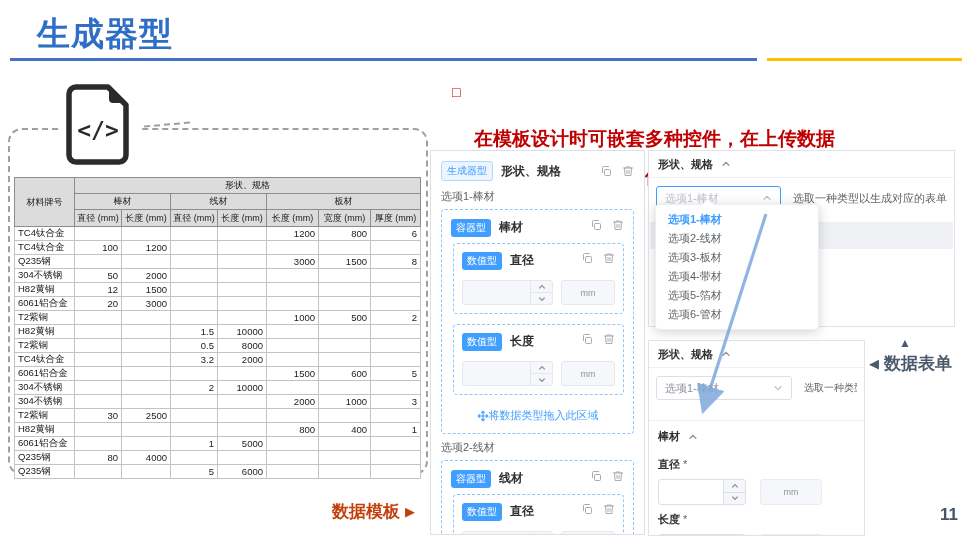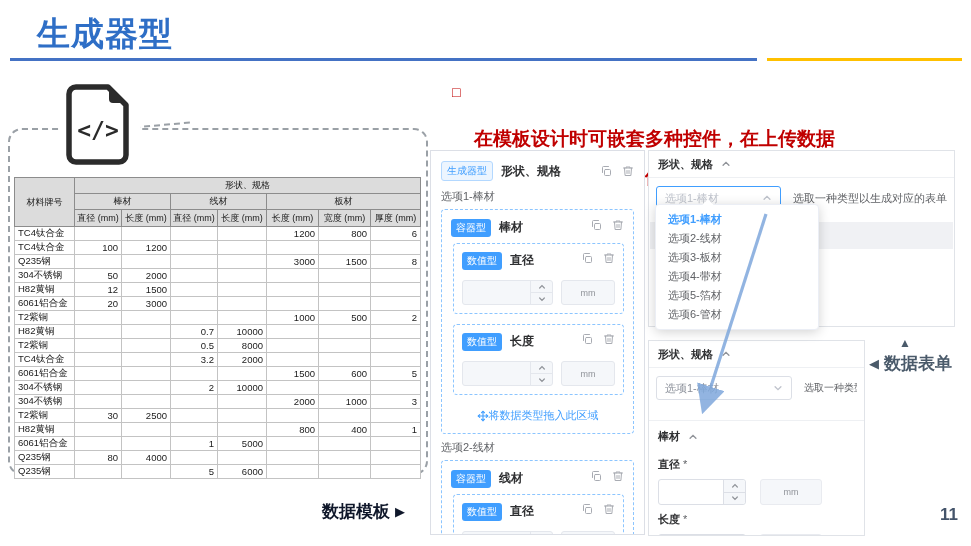--- a/index.html
+++ b/index.html
@@ -80,21 +80,21 @@
 .num-input.white { background:#fff; border:1px solid #dcdfe6; flex:none; width:88px; height:26px; }
 .num-input.white .spin { border-left:1px solid #dcdfe6; background:#f5f7fa; border-radius:0 3px 3px 0; }
 .num-input.white .s-cell + .s-cell { border-top:1px solid #dcdfe6; }
 .unit-box.u-white { width:62px; height:26px; background:#f5f7fa; border:1px solid #e9ebf0; }
 
 
 .arrow { position:absolute; left:640px; top:200px; width:180px; height:230px; z-index:10; pointer-events:none; }
 
 
 .cap { position:absolute; font-weight:bold; display:flex; align-items:center; gap:5px; }
-.cap-template { left:322px; top:500px; font-size:17px; color:#0f172a; }
+.cap-template { left:332px; top:500px; font-size:17px; color:#c2410c; }
 .cap-form { left:869px; top:352px; font-size:17px; color:#4a5a6a; }
 .cap .tri { font-size:13px; }
 .cap-up { position:absolute; left:899px; top:336px; font-size:12px; color:#4a5a6a; font-weight:bold; }
 .pageno { position:absolute; right:13px; top:505px; font-size:17px; color:#44546A; font-weight:bold; }
 </style>
 </head>
 <body>
 
 <div class="slide">
 
@@ -213,21 +213,21 @@
           <td class="num"></td>
           <td class="num"></td>
           <td class="num">1000</td>
           <td class="num">500</td>
           <td class="num">2</td>
         </tr>
         <tr>
           <td class="mat">H82黄铜</td>
           <td class="num"></td>
           <td class="num"></td>
-          <td class="num">0.7</td>
+          <td class="num">1.5</td>
           <td class="num">10000</td>
           <td class="num"></td>
           <td class="num"></td>
           <td class="num"></td>
         </tr>
         <tr>
           <td class="mat">T2紫铜</td>
           <td class="num"></td>
           <td class="num"></td>
           <td class="num">0.5</td>

